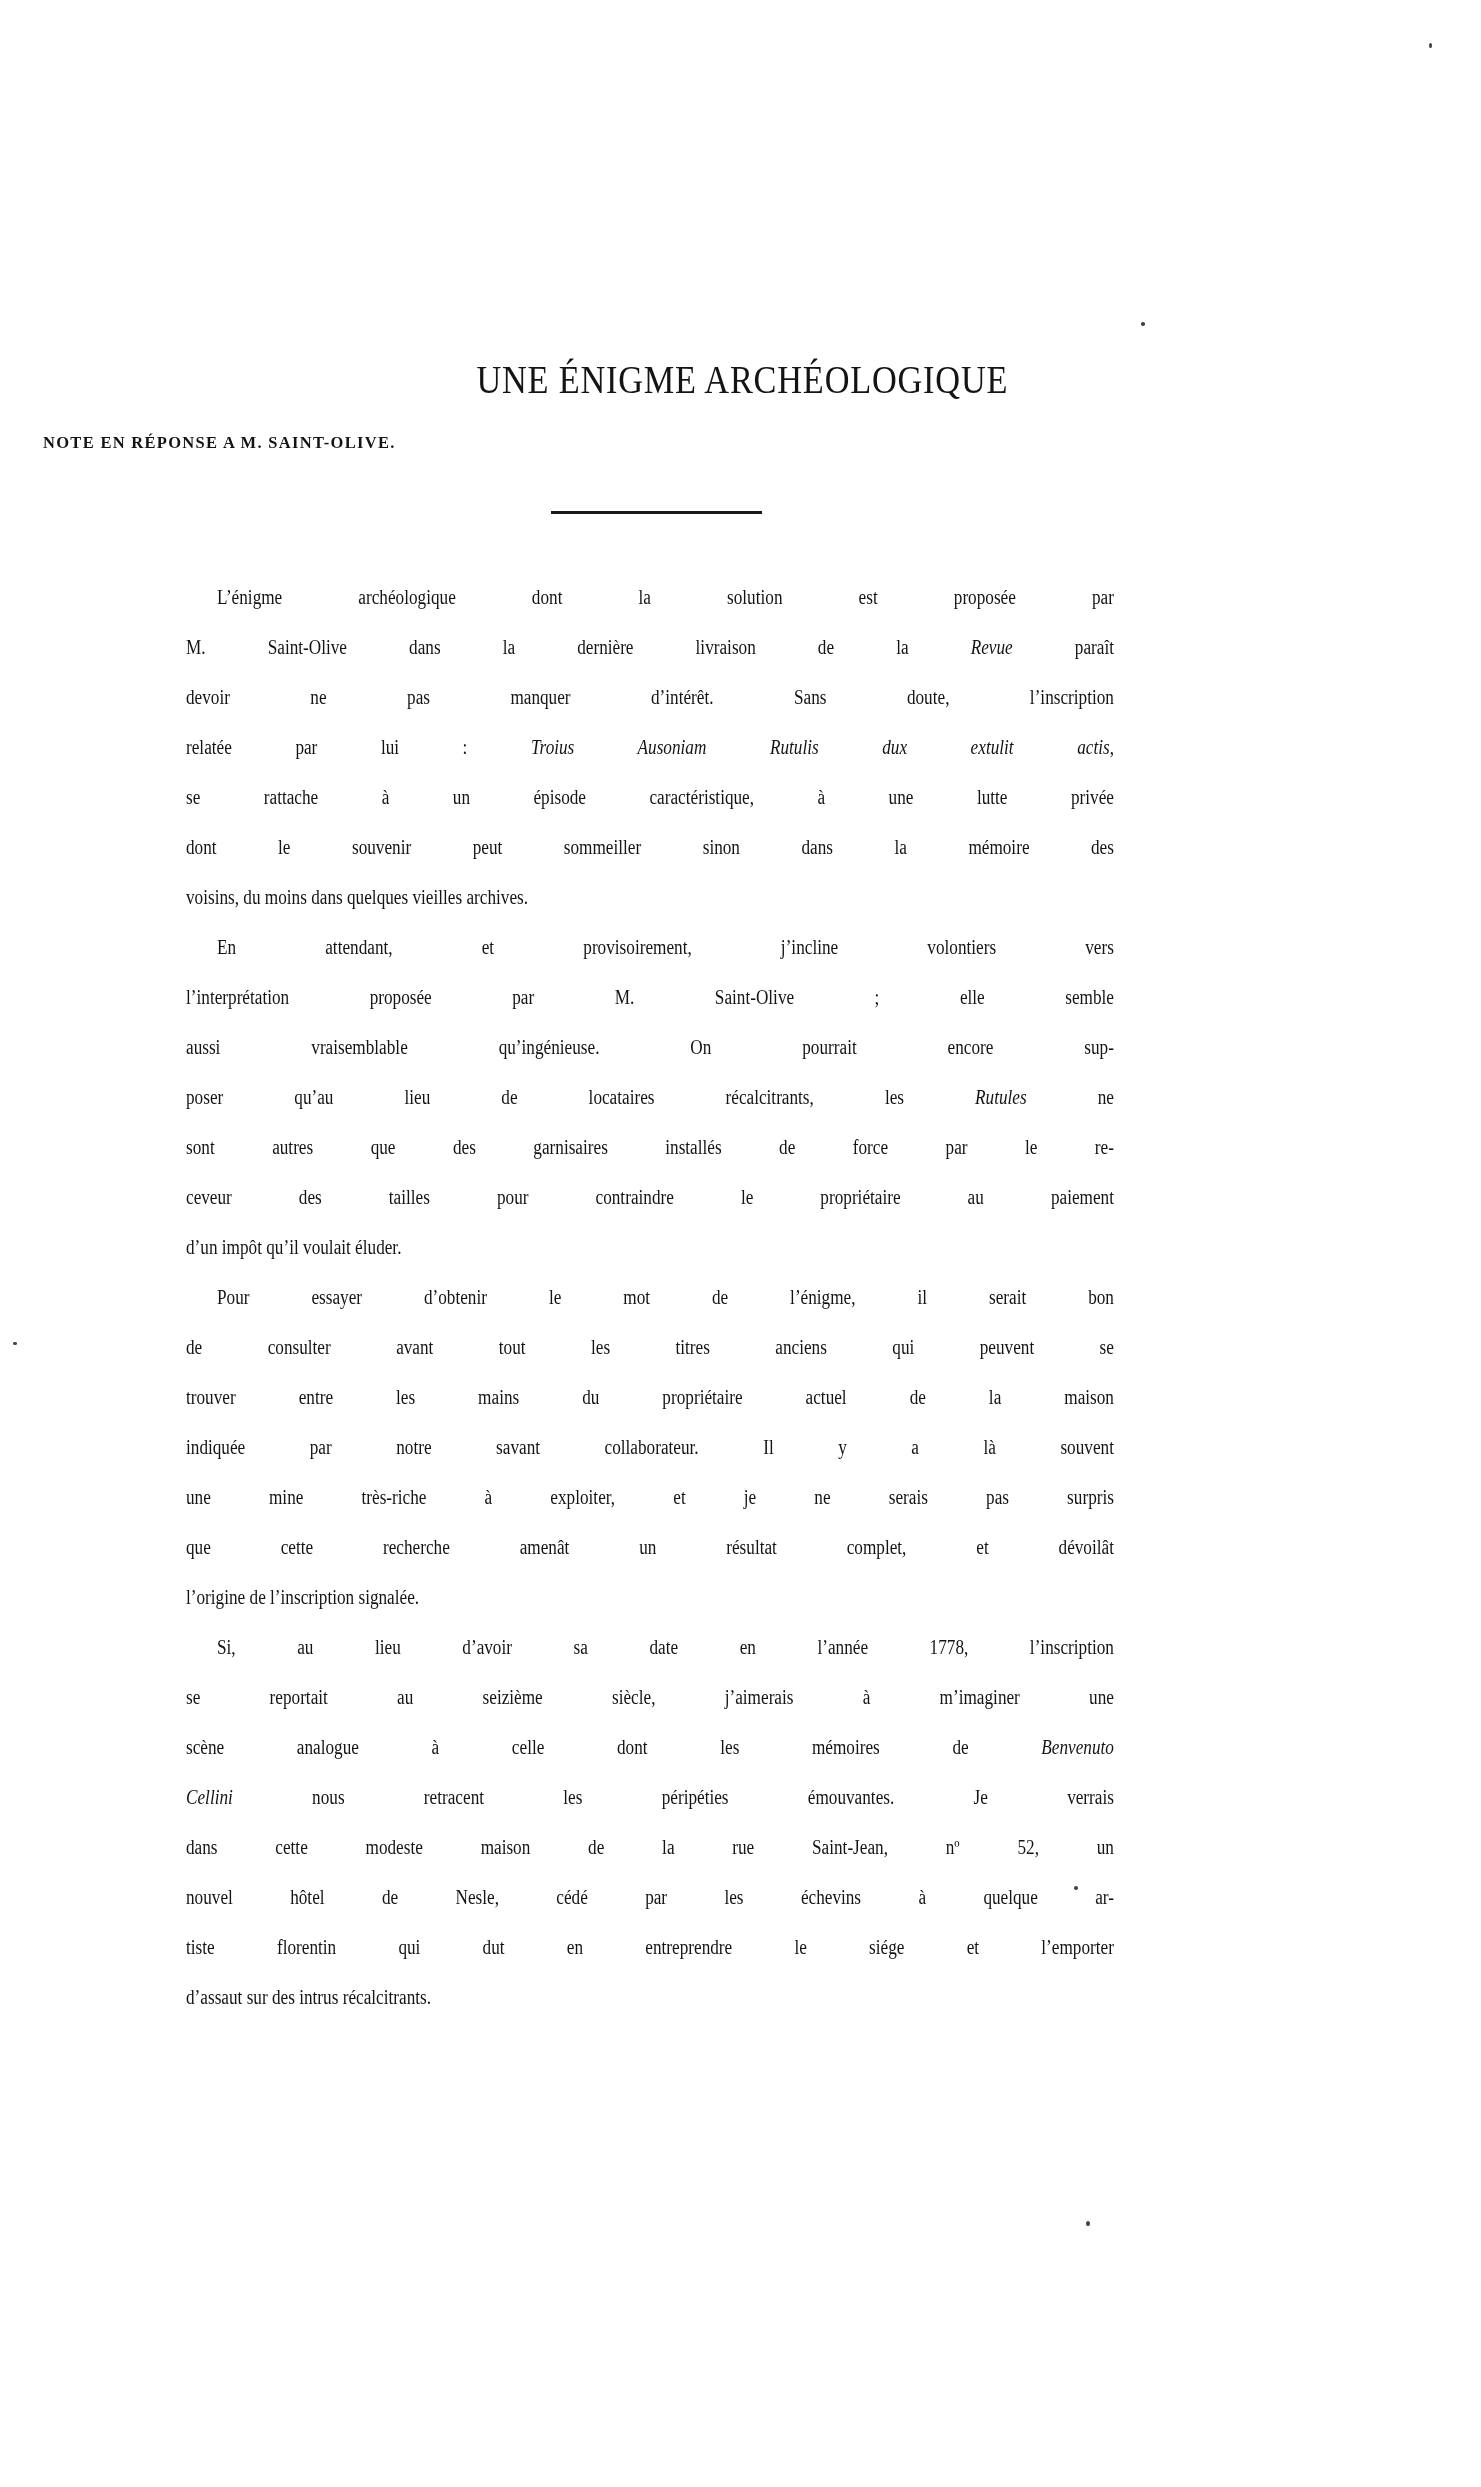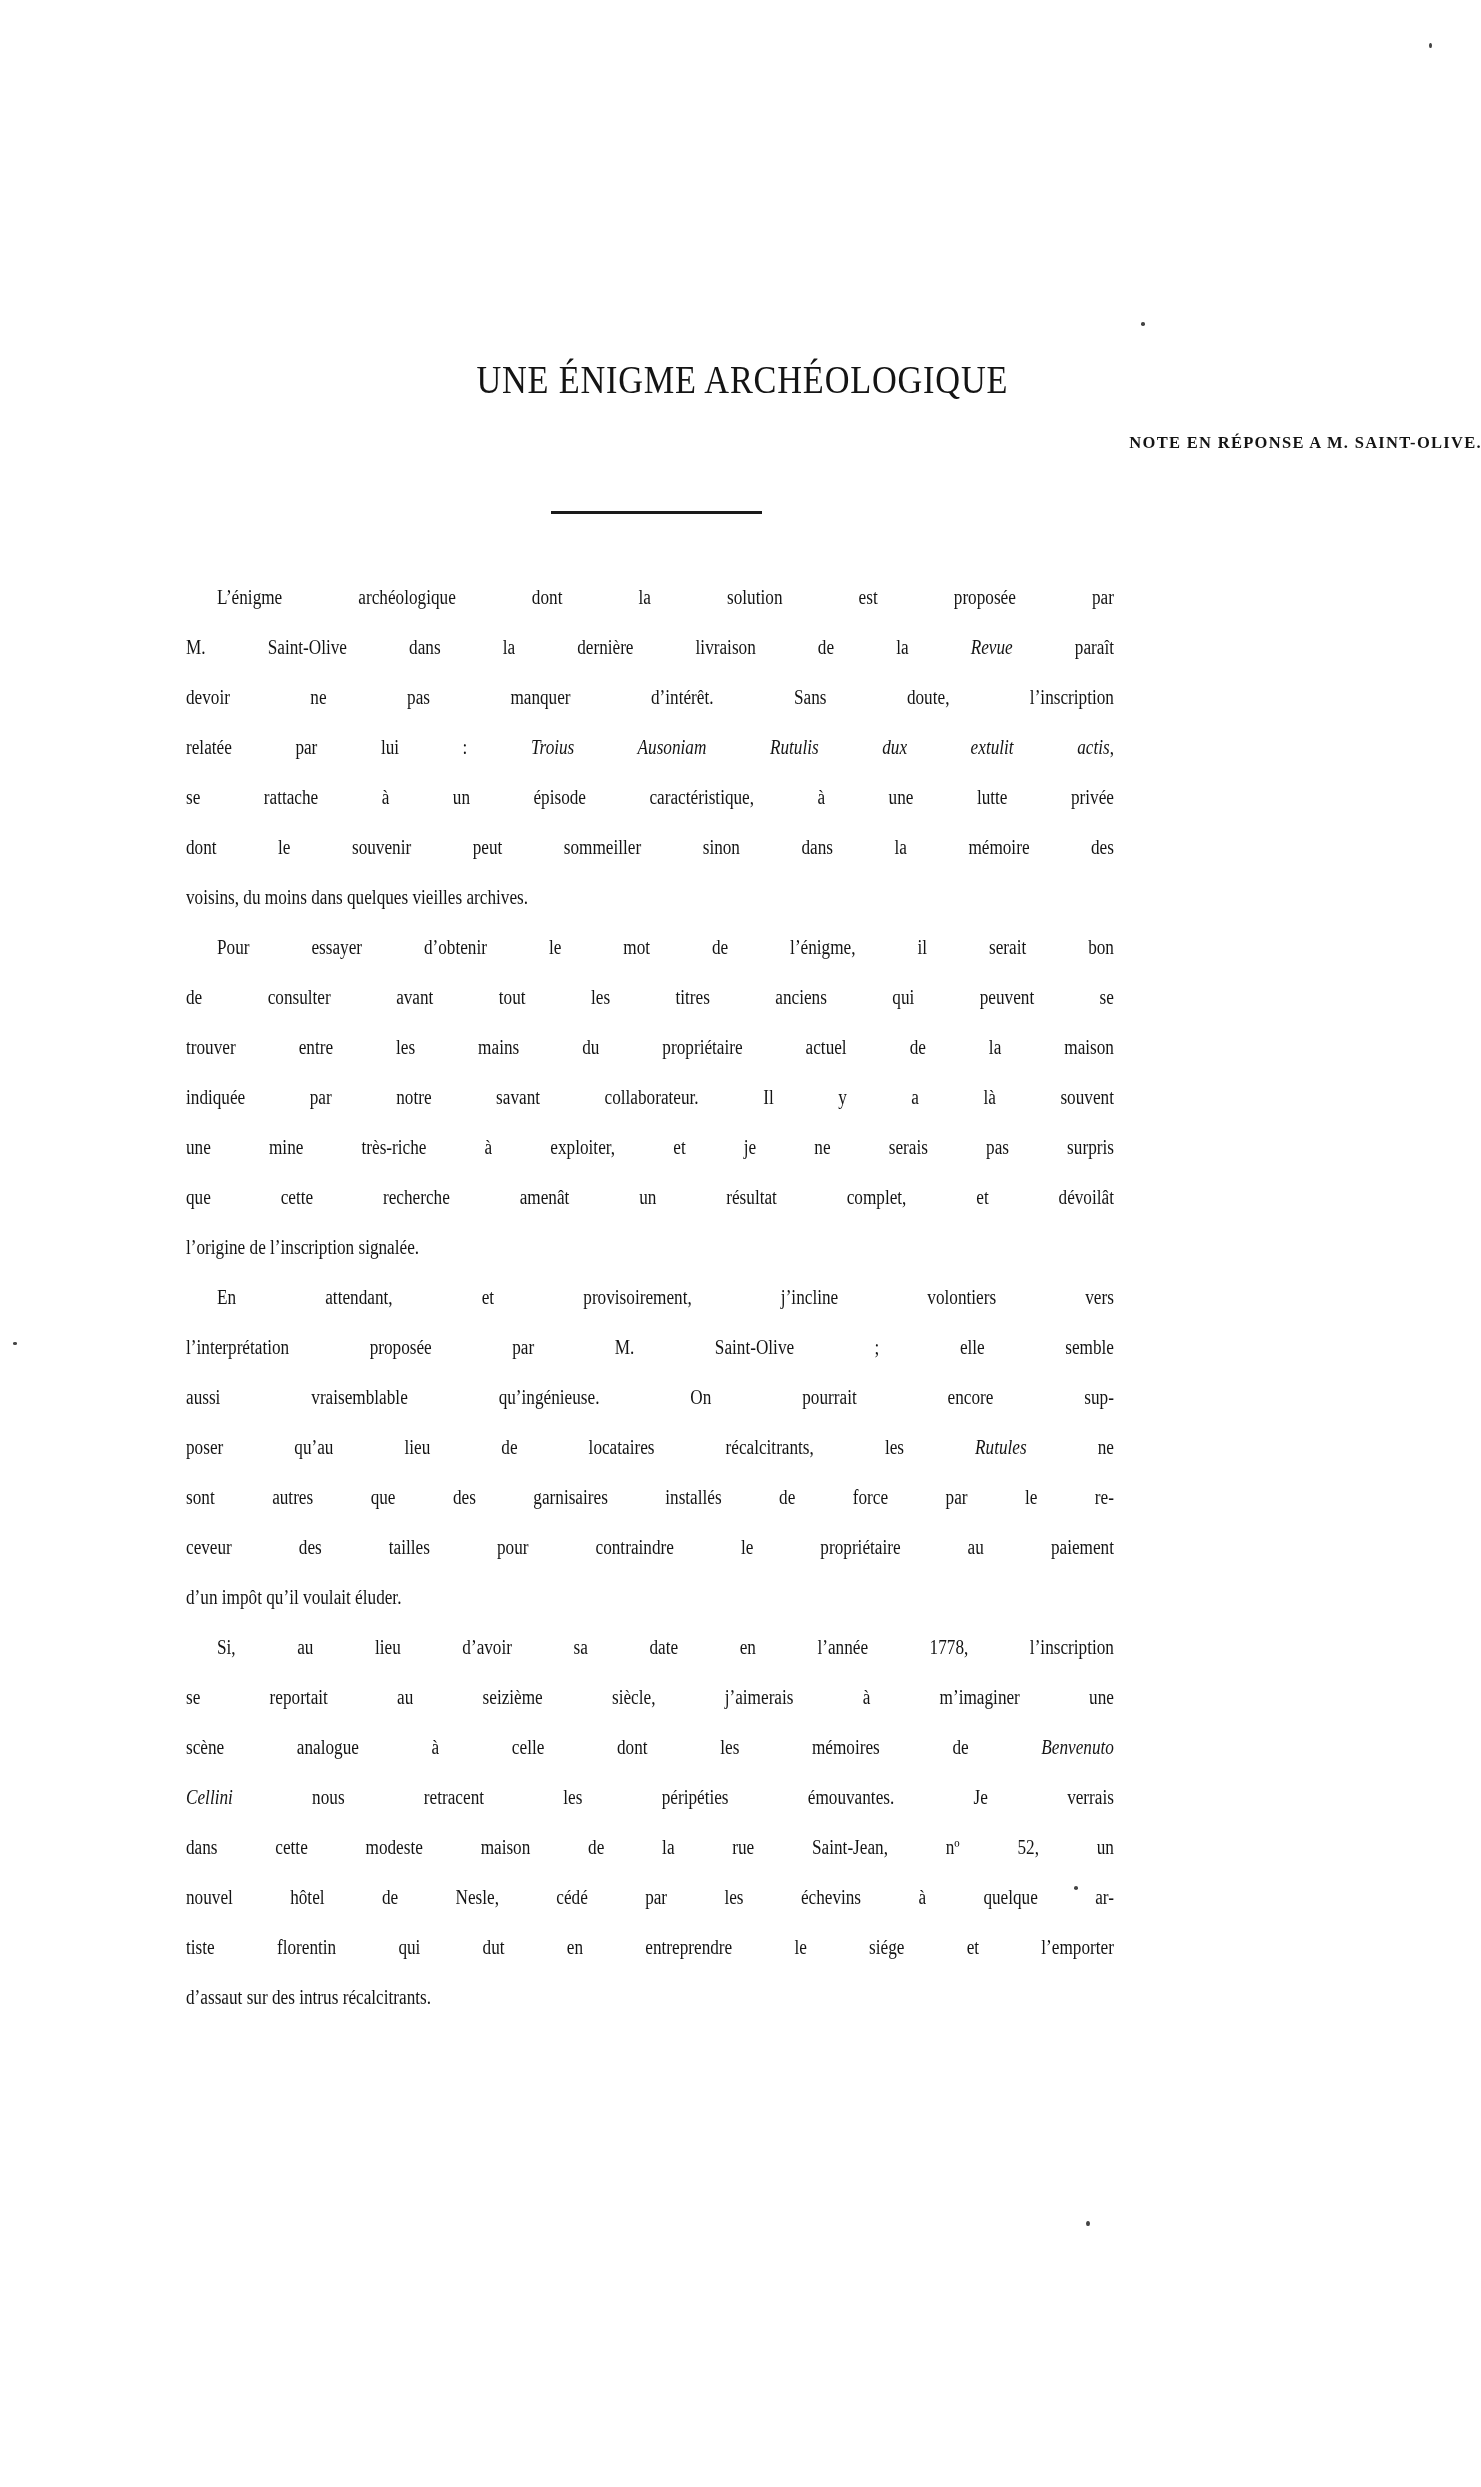--- a/index.html
+++ b/index.html
@@ -31,21 +31,21 @@
       letter-spacing: 0.9px;
       transform: scaleX(0.88);
       transform-origin: 752px 0;
       margin-left: 0;
     }
     .subtitle {
       position: absolute;
       left: 0;
       width: 1482px;
       top: 433px;
-      text-align: right;
+      text-align: left;
       font-size: 16.5px;
       font-weight: bold;
       letter-spacing: 1.3px;
       padding-left: 43px;
       box-sizing: border-box;
     }
     .rule {
       position: absolute;
       left: 551px;
       top: 511px;
@@ -97,36 +97,36 @@
       <div>
         <span class="line indent">L’énigme archéologique dont la solution est proposée par</span>
         <span class="line">M. Saint-Olive dans la dernière livraison de la <em>Revue</em> paraît</span>
         <span class="line">devoir ne pas manquer d’intérêt. Sans doute, l’inscription</span>
         <span class="line">relatée par lui : <em>Troius Ausoniam Rutulis dux extulit actis</em>,</span>
         <span class="line">se rattache à un épisode caractéristique, à une lutte privée</span>
         <span class="line">dont le souvenir peut sommeiller sinon dans la mémoire des</span>
         <span class="line last">voisins, du moins dans quelques vieilles archives.</span>
       </div>
       <div>
+        <span class="line indent">En attendant, et provisoirement, j’incline volontiers vers</span>
+        <span class="line">l’interprétation proposée par M. Saint-Olive ; elle semble</span>
+        <span class="line">aussi vraisemblable qu’ingénieuse. On pourrait encore sup-</span>
+        <span class="line">poser qu’au lieu de locataires récalcitrants, les <em>Rutules</em> ne</span>
+        <span class="line">sont autres que des garnisaires installés de force par le re-</span>
+        <span class="line">ceveur des tailles pour contraindre le propriétaire au paiement</span>
+        <span class="line last">d’un impôt qu’il voulait éluder.</span>
+      </div>
+      <div>
         <span class="line indent">Pour essayer d’obtenir le mot de l’énigme, il serait bon</span>
         <span class="line">de consulter avant tout les titres anciens qui peuvent se</span>
         <span class="line">trouver entre les mains du propriétaire actuel de la maison</span>
         <span class="line">indiquée par notre savant collaborateur. Il y a là souvent</span>
         <span class="line">une mine très-riche à exploiter, et je ne serais pas surpris</span>
         <span class="line">que cette recherche amenât un résultat complet, et dévoilât</span>
         <span class="line last">l’origine de l’inscription signalée.</span>
-      </div>
-      <div>
-        <span class="line indent">En attendant, et provisoirement, j’incline volontiers vers</span>
-        <span class="line">l’interprétation proposée par M. Saint-Olive ; elle semble</span>
-        <span class="line">aussi vraisemblable qu’ingénieuse. On pourrait encore sup-</span>
-        <span class="line">poser qu’au lieu de locataires récalcitrants, les <em>Rutules</em> ne</span>
-        <span class="line">sont autres que des garnisaires installés de force par le re-</span>
-        <span class="line">ceveur des tailles pour contraindre le propriétaire au paiement</span>
-        <span class="line last">d’un impôt qu’il voulait éluder.</span>
       </div>
       <div>
         <span class="line indent">Si, au lieu d’avoir sa date en l’année 1778, l’inscription</span>
         <span class="line">se reportait au seizième siècle, j’aimerais à m’imaginer une</span>
         <span class="line">scène analogue à celle dont les mémoires de <em>Benvenuto</em></span>
         <span class="line"><em>Cellini</em> nous retracent les péripéties émouvantes. Je verrais</span>
         <span class="line">dans cette modeste maison de la rue Saint-Jean, nº 52, un</span>
         <span class="line">nouvel hôtel de Nesle, cédé par les échevins à quelque ar-</span>
         <span class="line">tiste florentin qui dut en entreprendre le siége et l’emporter</span>
         <span class="line last">d’assaut sur des intrus récalcitrants.</span>

